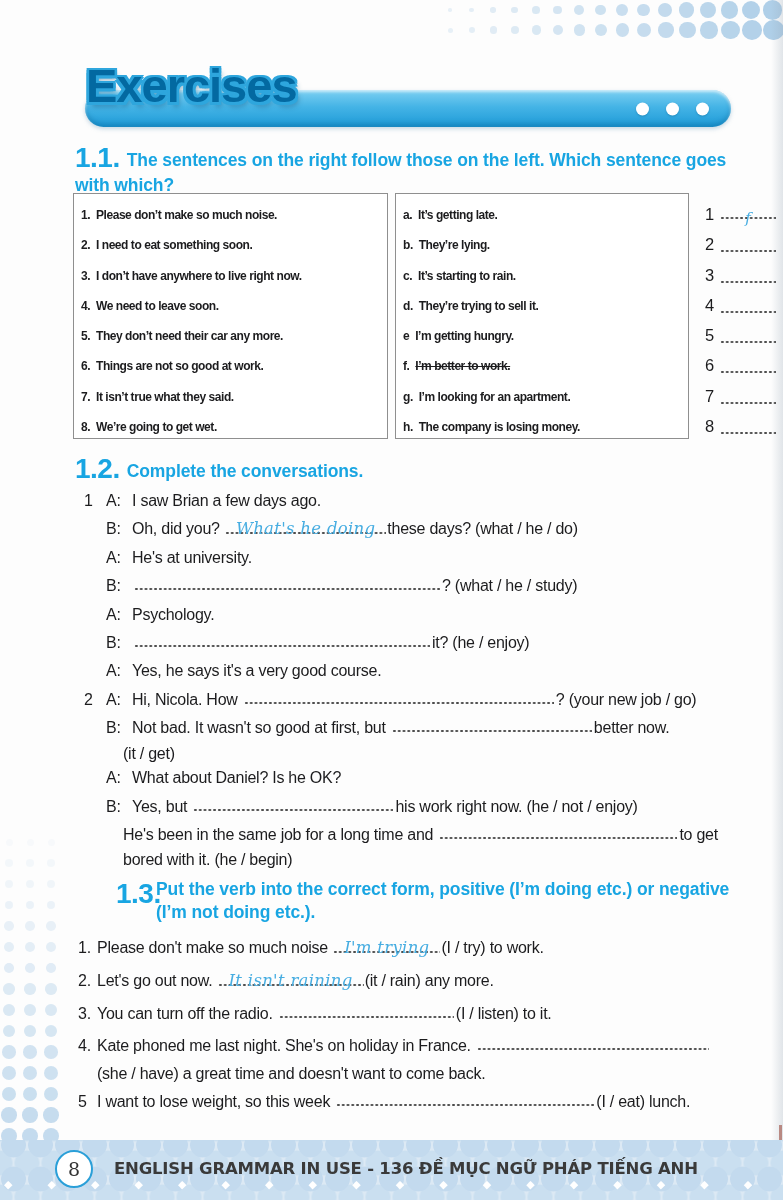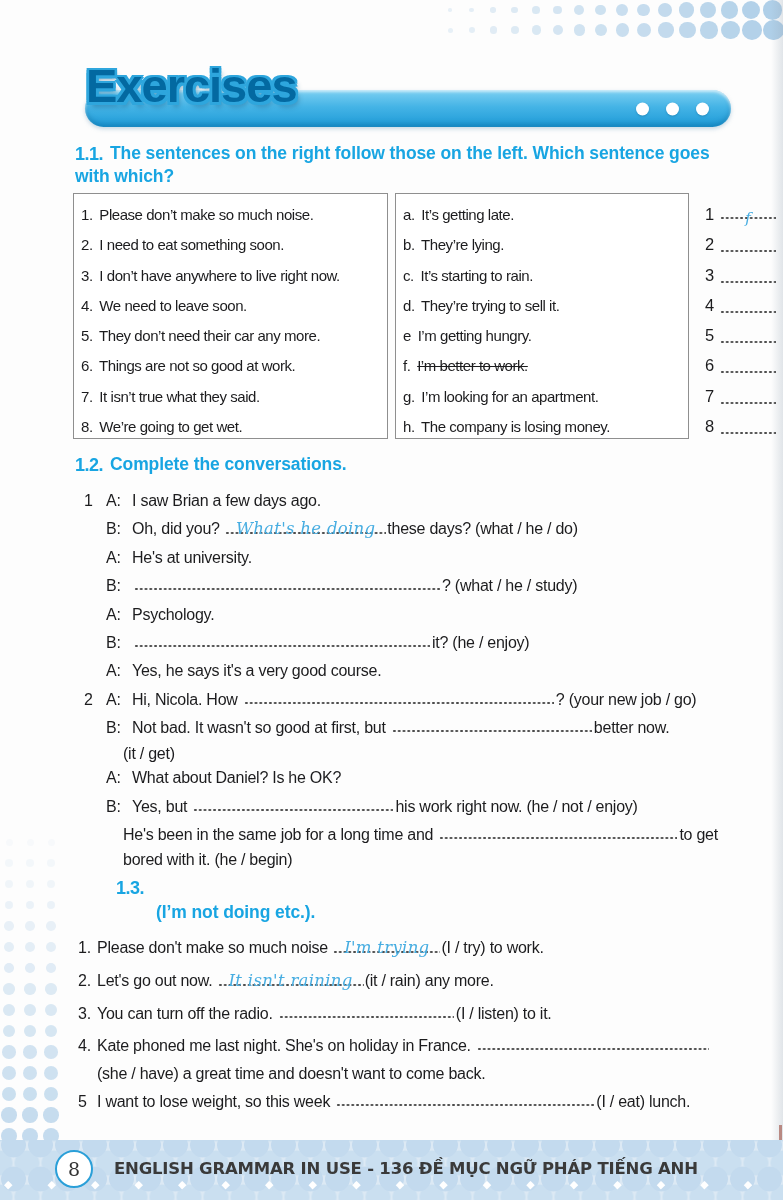--- a/index.html
+++ b/index.html
@@ -21,31 +21,31 @@
       2.5px 2.5px 0 #2ea6dd,-2.5px 0 0 #2ea6dd,2.5px 0 0 #2ea6dd,0 -2.5px 0 #2ea6dd,
       0 2.5px 0 #2ea6dd,3px 5px 5px rgba(30,90,130,.45);}
   .ex-bar{position:absolute;top:90px;left:85px;width:646px;height:37px;border-radius:18.5px;z-index:2;
     background:linear-gradient(180deg,#7dd0f2 0%,#45b4e6 45%,#1d9ad7 100%);
     box-shadow:inset 0 2px 3px rgba(255,255,255,.65),inset 0 -3px 5px rgba(0,90,140,.35),0 2px 4px rgba(100,150,180,.35);}
   .ex-bar .dots{position:absolute;right:22px;top:50%;transform:translateY(-50%);display:flex;gap:17px;}
   .ex-bar .dots span{width:13px;height:13px;border-radius:50%;background:#fff;box-shadow:0 1px 2px rgba(0,80,120,.3);}
 
   
   .sec-head{position:absolute;color:#18a5e2;font-weight:700;z-index:1;}
-  .sec-num{font-size:18px;margin-right:7px;letter-spacing:-0.5px;vertical-align:-1px;}
+  .sec-num{font-size:28px;margin-right:7px;letter-spacing:-0.5px;vertical-align:-1px;}
   .sec-prompt{font-size:17.5px;letter-spacing:-0.1px;line-height:23px;}
   .hang{display:flex;}
   .hang .sec-num{flex:none;width:40px;margin-right:0;margin-left:41px;}
 
   
   .table-wrap{position:absolute;top:193px;left:73px;display:flex;color:#1c1c1e;}
   .t-box{border:1.5px solid #8f8f8f;background:#fff;padding:6px 0 0 7px;height:246px;overflow:hidden;}
   .t-left{width:315px;}
   .t-right{width:294px;margin-left:7px;}
-  .t-item{font-size:15px;letter-spacing:-0.45px;line-height:30.3px;white-space:nowrap;}
+  .t-item{font-size:12px;letter-spacing:-0.45px;line-height:30.3px;white-space:nowrap;font-weight:bold;}
   .t-label{margin-right:3px;}
   .strike{text-decoration:line-through;text-decoration-thickness:1.4px;}
   .ans-col{margin-left:16px;padding-top:7px;}
   .ans-row{height:30.3px;line-height:28px;font-size:16.5px;}
   .ans-num{display:inline-block;width:15px;}
   .ans-blank,.blank{background-image:radial-gradient(circle,#4a4a4a 1px,transparent 1.4px);
     background-size:4.8px 4px;background-repeat:repeat-x;background-position:0 bottom;}
   .ans-blank{display:inline-block;width:56px;height:17px;vertical-align:-3px;text-align:center;}
   .ans-val{font-family:"DejaVu Serif",serif;font-style:italic;color:#47ade1;font-size:15px;}
 
@@ -287,21 +287,21 @@
         <span class="l-body"><span class="seg">He's been in the same job for a long time and</span> <span class="blank" style="width: 238px;"></span><span class="seg">to get</span> </span>
       </div>
       <div class="line tight cont">
         <span class="l-num"></span>
         <span class="l-body"><span class="seg">bored with it. (he / begin)</span> </span>
       </div>
     </div>
 
   <div class="sec-head hang" style="top:878px;left:75px;width:708px">
     <span class="sec-num">1.3.</span>
-      <span class="sec-prompt"><br><span>(I’m not doing etc.).</span></span>
+      <span class="sec-prompt"><span>Put the verb into the correct form, positive (I’m doing etc.) or negative</span><br><span>(I’m not doing etc.).</span></span>
   </div>
   <div class="lines lines-verb">
       <div class="line">
         <span class="l-label">1.</span>
         <span class="l-body"><span class="seg">Please don't make so much noise</span> <span class="hand">I'm trying</span><span class="seg">(I / try) to work.</span> </span>
       </div>
       <div class="line">
         <span class="l-label">2.</span>
         <span class="l-body"><span class="seg">Let's go out now.</span> <span class="hand">It isn't raining</span><span class="seg">(it / rain) any more.</span> </span>
       </div>

